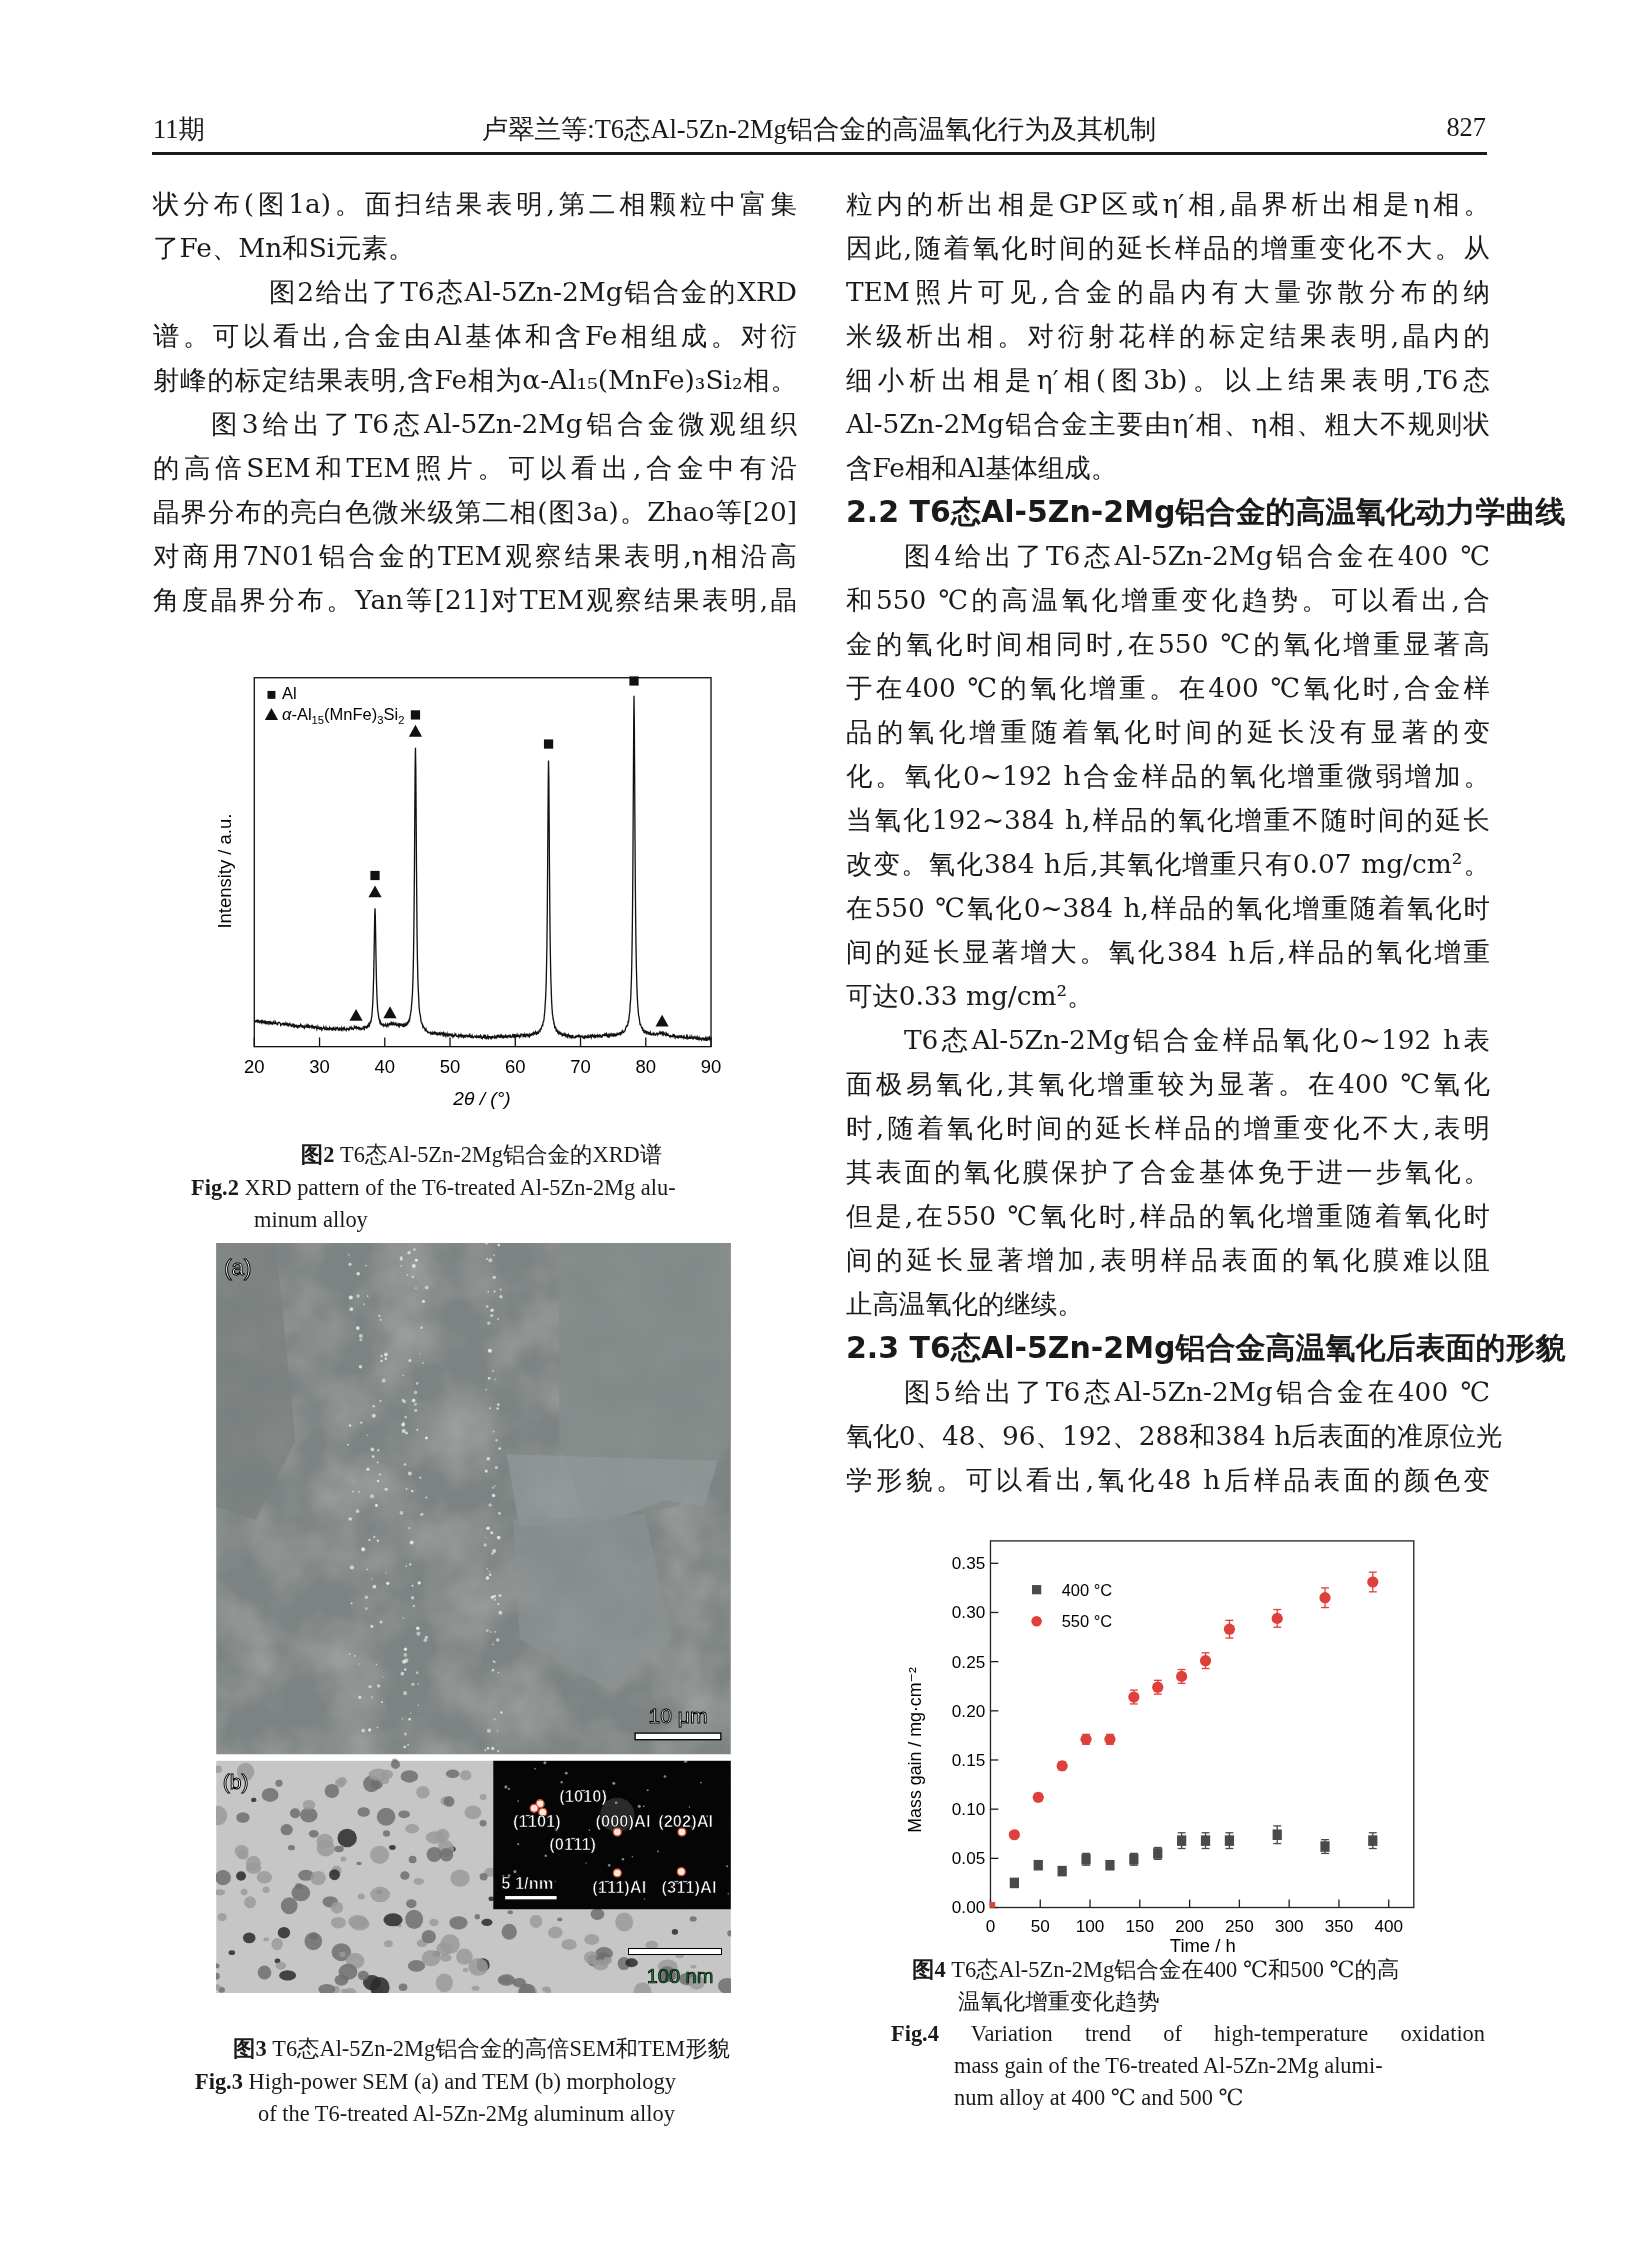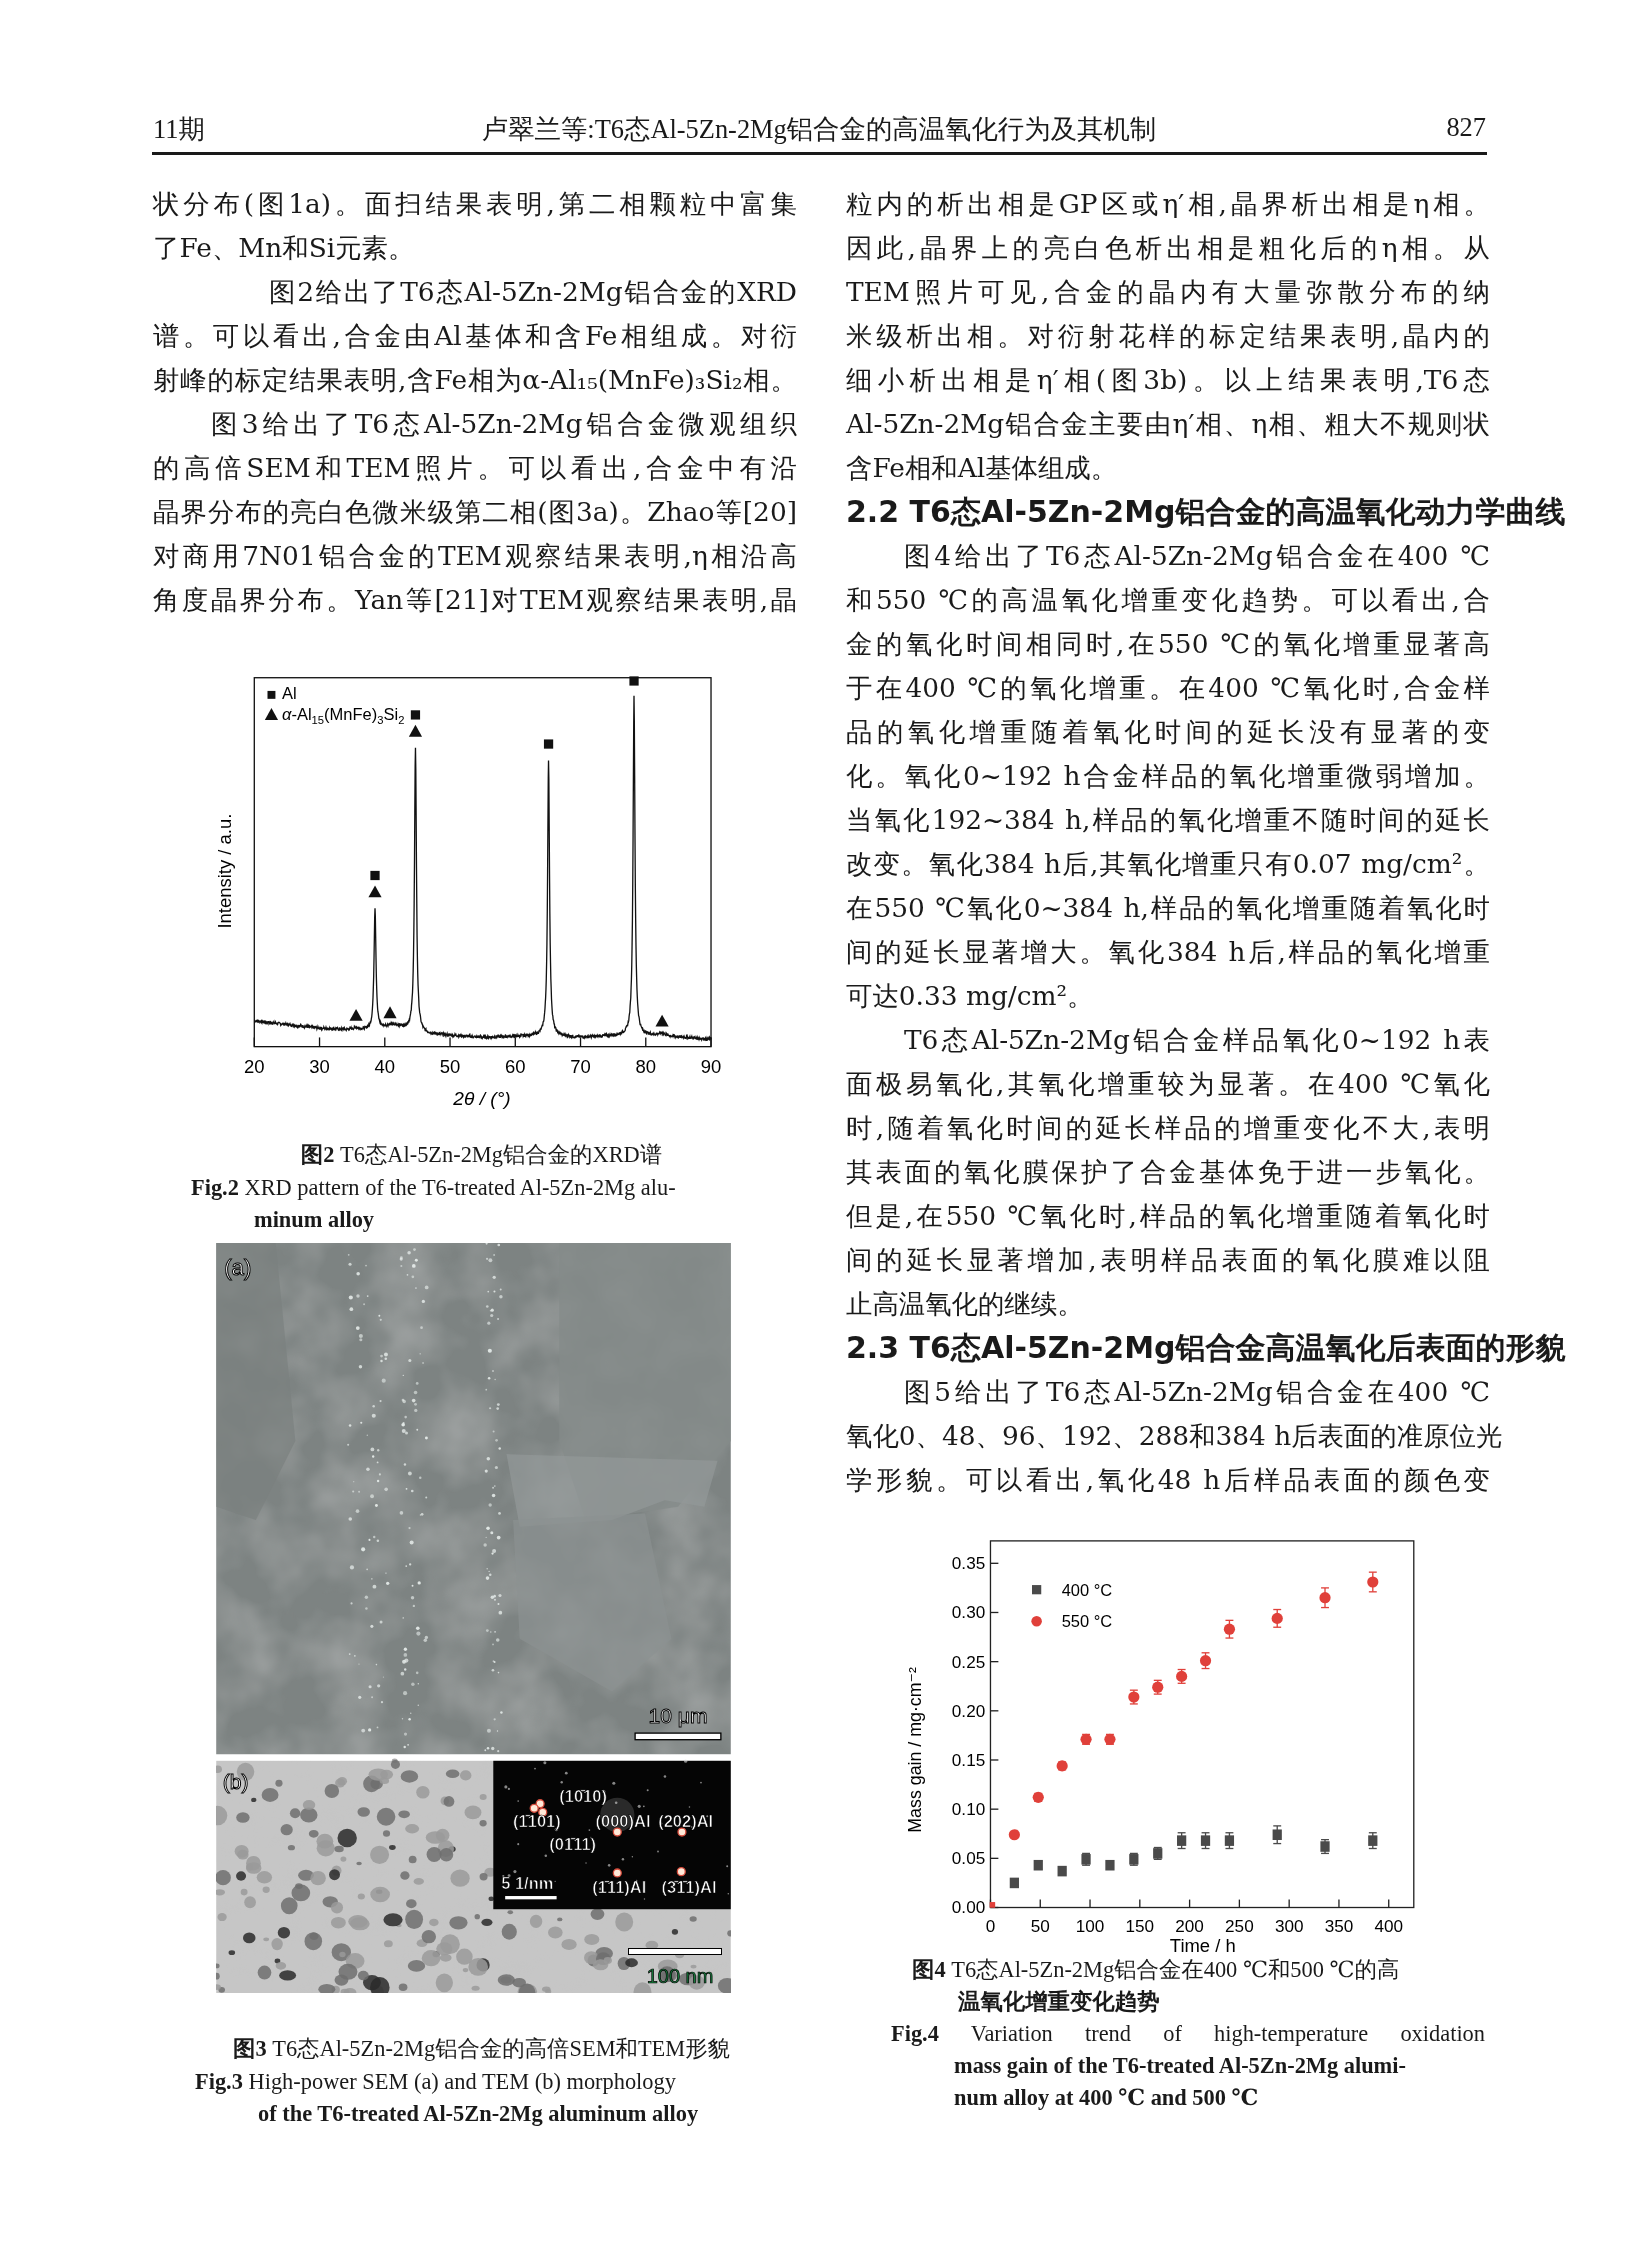--- a/index.html
+++ b/index.html
@@ -8,21 +8,21 @@
   .abs { position: absolute; }
   .hdr { top: 112px; font-size: 26.4px; font-family: "Liberation Serif", "DejaVu Serif", serif; }
   .hdr-rule { left: 152px; top: 152px; width: 1335px; height: 3.3px; background: #1a1a1a; }
   .col { position: absolute; font-size: 26.4px; line-height: 44px; text-align: justify; }
   .col .ind { text-indent: 58px; }
   .col .sec { font-weight: bold; font-family: "DejaVu Sans", sans-serif; font-size: 30px; }
   .line { display: block; white-space: nowrap; text-align-last: justify; text-align: justify; }
   .line.last { text-align-last: left; }
   .cap { position: absolute; font-size: 22.4px; line-height: 32px; font-family: "Liberation Serif", "DejaVu Serif", serif; }
   .cap b { font-weight: bold; }
-  .cap .hang { display: block; padding-left: 122px; font-weight: bold; }
+  .cap .hang { display: block; padding-left: 122px; }
   svg text { font-family: "Liberation Sans", "DejaVu Sans", sans-serif; }
 </style>
 </head>
 <body>
 
 <div class="abs hdr" style="left:153px;">11期</div>
 <div class="abs hdr" style="left:0; width:1638px; text-align:center;">卢翠兰等:T6态Al-5Zn-2Mg铝合金的高温氧化行为及其机制</div>
 <div class="abs hdr" style="right:152px;">827</div>
 <div class="abs hdr-rule"></div>
 
@@ -34,21 +34,21 @@
   <span class="line">射峰的标定结果表明,含Fe相为α-Al₁₅(MnFe)₃Si₂相。</span>
   <span class="line" style="padding-left:58px">图3给出了T6态Al-5Zn-2Mg铝合金微观组织</span>
   <span class="line">的高倍SEM和TEM照片。可以看出,合金中有沿</span>
   <span class="line">晶界分布的亮白色微米级第二相(图3a)。Zhao等[20]</span>
   <span class="line">对商用7N01铝合金的TEM观察结果表明,η相沿高</span>
   <span class="line">角度晶界分布。Yan等[21]对TEM观察结果表明,晶</span>
 </div>
 
 <div class="col" style="left:846px; top:182px; width:644px;">
   <span class="line">粒内的析出相是GP区或η′相,晶界析出相是η相。</span>
-  <span class="line">因此,晶界上的亮白色析出相是粗化后的η相。从</span>
+  <span class="line">因此,随着氧化时间的延长样品的增重变化不大。从</span>
   <span class="line">TEM照片可见,合金的晶内有大量弥散分布的纳</span>
   <span class="line">米级析出相。对衍射花样的标定结果表明,晶内的</span>
   <span class="line">细小析出相是η′相(图3b)。以上结果表明,T6态</span>
   <span class="line">Al-5Zn-2Mg铝合金主要由η′相、η相、粗大不规则状</span>
   <span class="line last">含Fe相和Al基体组成。</span>
   <span class="line sec">2.2  T6态Al-5Zn-2Mg铝合金的高温氧化动力学曲线</span>
   <span class="line" style="padding-left:58px">图4给出了T6态Al-5Zn-2Mg铝合金在400 ℃</span>
   <span class="line">和550 ℃的高温氧化增重变化趋势。可以看出,合</span>
   <span class="line">金的氧化时间相同时,在550 ℃的氧化增重显著高</span>
   <span class="line">于在400 ℃的氧化增重。在400 ℃氧化时,合金样</span>

